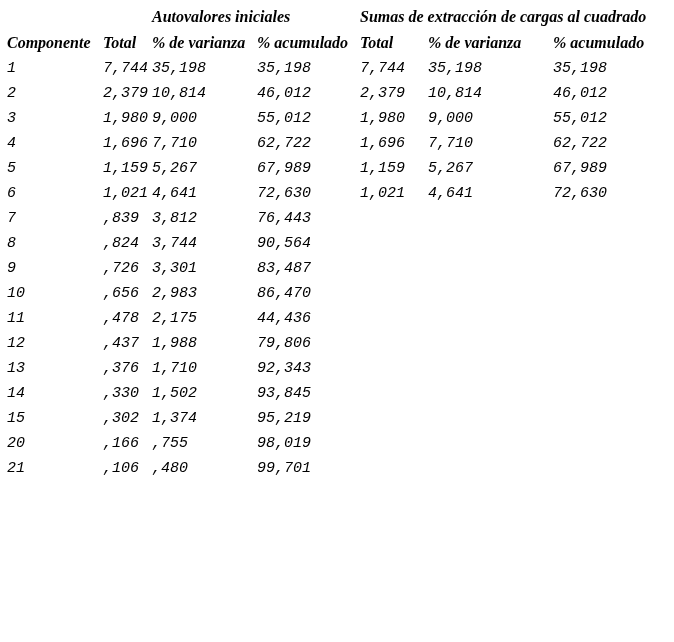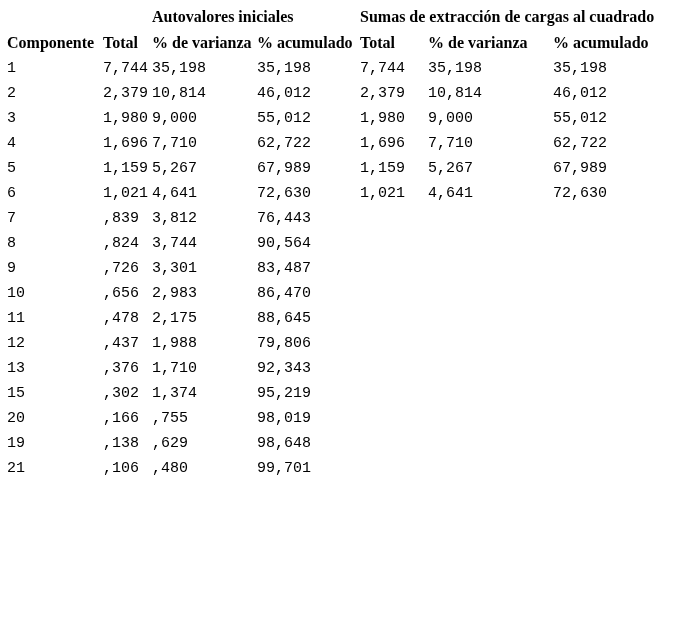--- a/index.html
+++ b/index.html
@@ -8,20 +8,21 @@
     background: #ffffff;
   }
   body {
     width: 674px;
     height: 642px;
     overflow: hidden;
     color: #000000;
   }
   .sheet {
     padding: 4px 0 0 7px;
+    font-style: italic;
   }
   table {
     border-collapse: collapse;
     table-layout: fixed;
     width: 667px;
     border: none;
   }
   th, td {
     padding: 0;
     margin: 0;
@@ -172,21 +173,21 @@
     <td>86,470</td>
     <td></td>
     <td></td>
     <td></td>
   </tr>
 
   <tr>
     <td>11</td>
     <td>,478</td>
     <td>2,175</td>
-    <td>88,645</td>
+    <td>44,436</td>
     <td></td>
     <td></td>
     <td></td>
   </tr>
 
   <tr>
     <td>12</td>
     <td>,437</td>
     <td>1,988</td>
     <td>79,806</td>
@@ -198,20 +199,29 @@
   <tr>
     <td>13</td>
     <td>,376</td>
     <td>1,710</td>
     <td>92,343</td>
     <td></td>
     <td></td>
     <td></td>
   </tr>
 
+  <tr>
+    <td>14</td>
+    <td>,330</td>
+    <td>1,502</td>
+    <td>93,845</td>
+    <td></td>
+    <td></td>
+    <td></td>
+  </tr>
 
   <tr>
     <td>15</td>
     <td>,302</td>
     <td>1,374</td>
     <td>95,219</td>
     <td></td>
     <td></td>
     <td></td>
   </tr>
@@ -221,29 +231,20 @@
   <tr>
     <td>20</td>
     <td>,166</td>
     <td>,755</td>
     <td>98,019</td>
     <td></td>
     <td></td>
     <td></td>
   </tr>
 
-  <tr>
-    <td>19</td>
-    <td>,138</td>
-    <td>,629</td>
-    <td>98,648</td>
-    <td></td>
-    <td></td>
-    <td></td>
-  </tr>
 
 
   <tr>
     <td>21</td>
     <td>,106</td>
     <td>,480</td>
     <td>99,701</td>
     <td></td>
     <td></td>
     <td></td>

